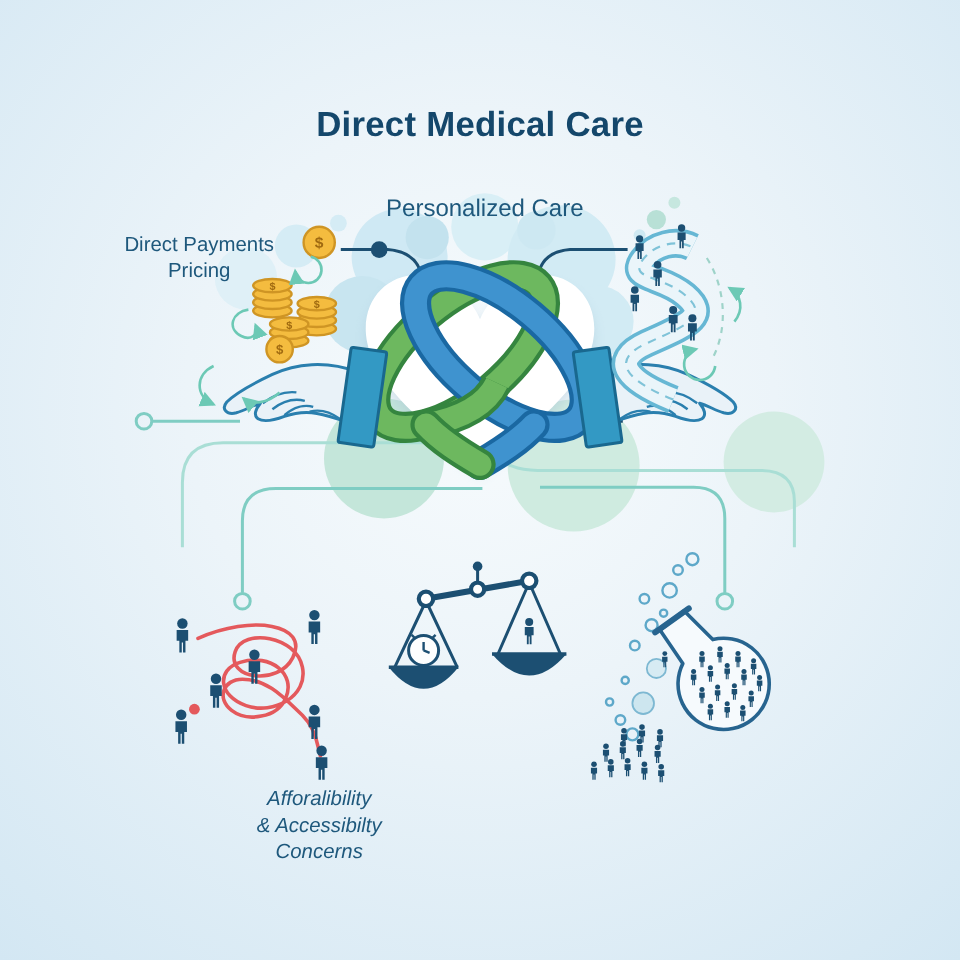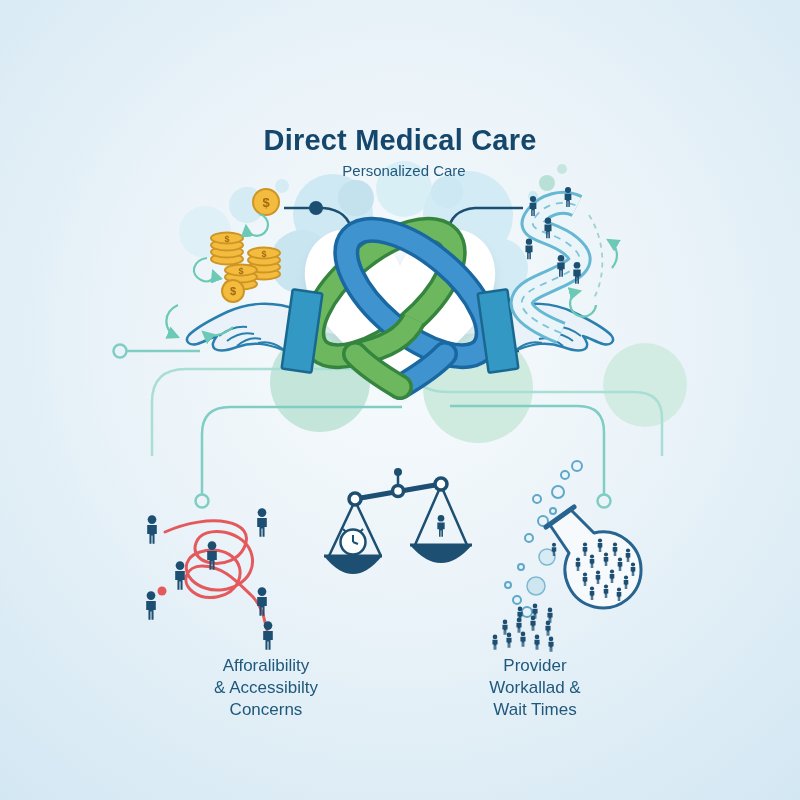--- a/index.html
+++ b/index.html
@@ -13,23 +13,22 @@
   }
   svg#art{position:absolute;left:0;top:0;}
   .label{
     position:absolute;transform:translateX(-50%);
     text-align:center;white-space:pre-line;
     color:var(--label-text,#1e587c);line-height:1.3;
   }
   .title{
     font-size:29px;font-weight:bold;color:var(--title-text,#14476b);
     letter-spacing:0.2px;
-    margin-top:36px;
-  }
-  .mid{font-size:15px;}
+  }
+  .mid{font-size:20px;}
   .node{font-size:17px;}
   
   .navy{fill:var(--figure-navy,#1c4f72);}
   .navyline{stroke:var(--figure-navy,#1c4f72);fill:none;}
   .tealline{stroke:var(--accent-teal,#7fcdc3);fill:none;}
   .teallight{stroke:#a9ded5;fill:none;}
   .redline{stroke:var(--tangle-red,#e4595c);fill:none;}
 </style>
 </head>
 <body>
@@ -254,20 +253,19 @@
       <use href="#person" transform="translate(509,641) scale(0.8)"></use>
           <use href="#person" transform="translate(523,640) scale(0.8)"></use>
       <use href="#person" transform="translate(537,643) scale(0.8)"></use>
           <use href="#person" transform="translate(551,645) scale(0.8)"></use>
     </g>
   </g>
 </svg>
 
 <div class="label title" style="left:400px;top:86px;">Direct Medical Care</div>
 <div class="label mid" style="left:404px;top:161px;">Personalized Care</div>
-<div class="label node" style="left:266px;top:655px;">Afforalibility
+<div class="label node" style="left:166px;top:193px;">Direct Payments
+Pricing</div>
+<div class="label node" style="left:266px;top:655px;font-style:italic;">Afforalibility
 &amp; Accessibilty
 Concerns</div>
-<div class="label node" style="left:535px;top:655px;">Provider
-Workallad &amp;
-Wait Times</div>
 
 </div>
 
 </body></html>

